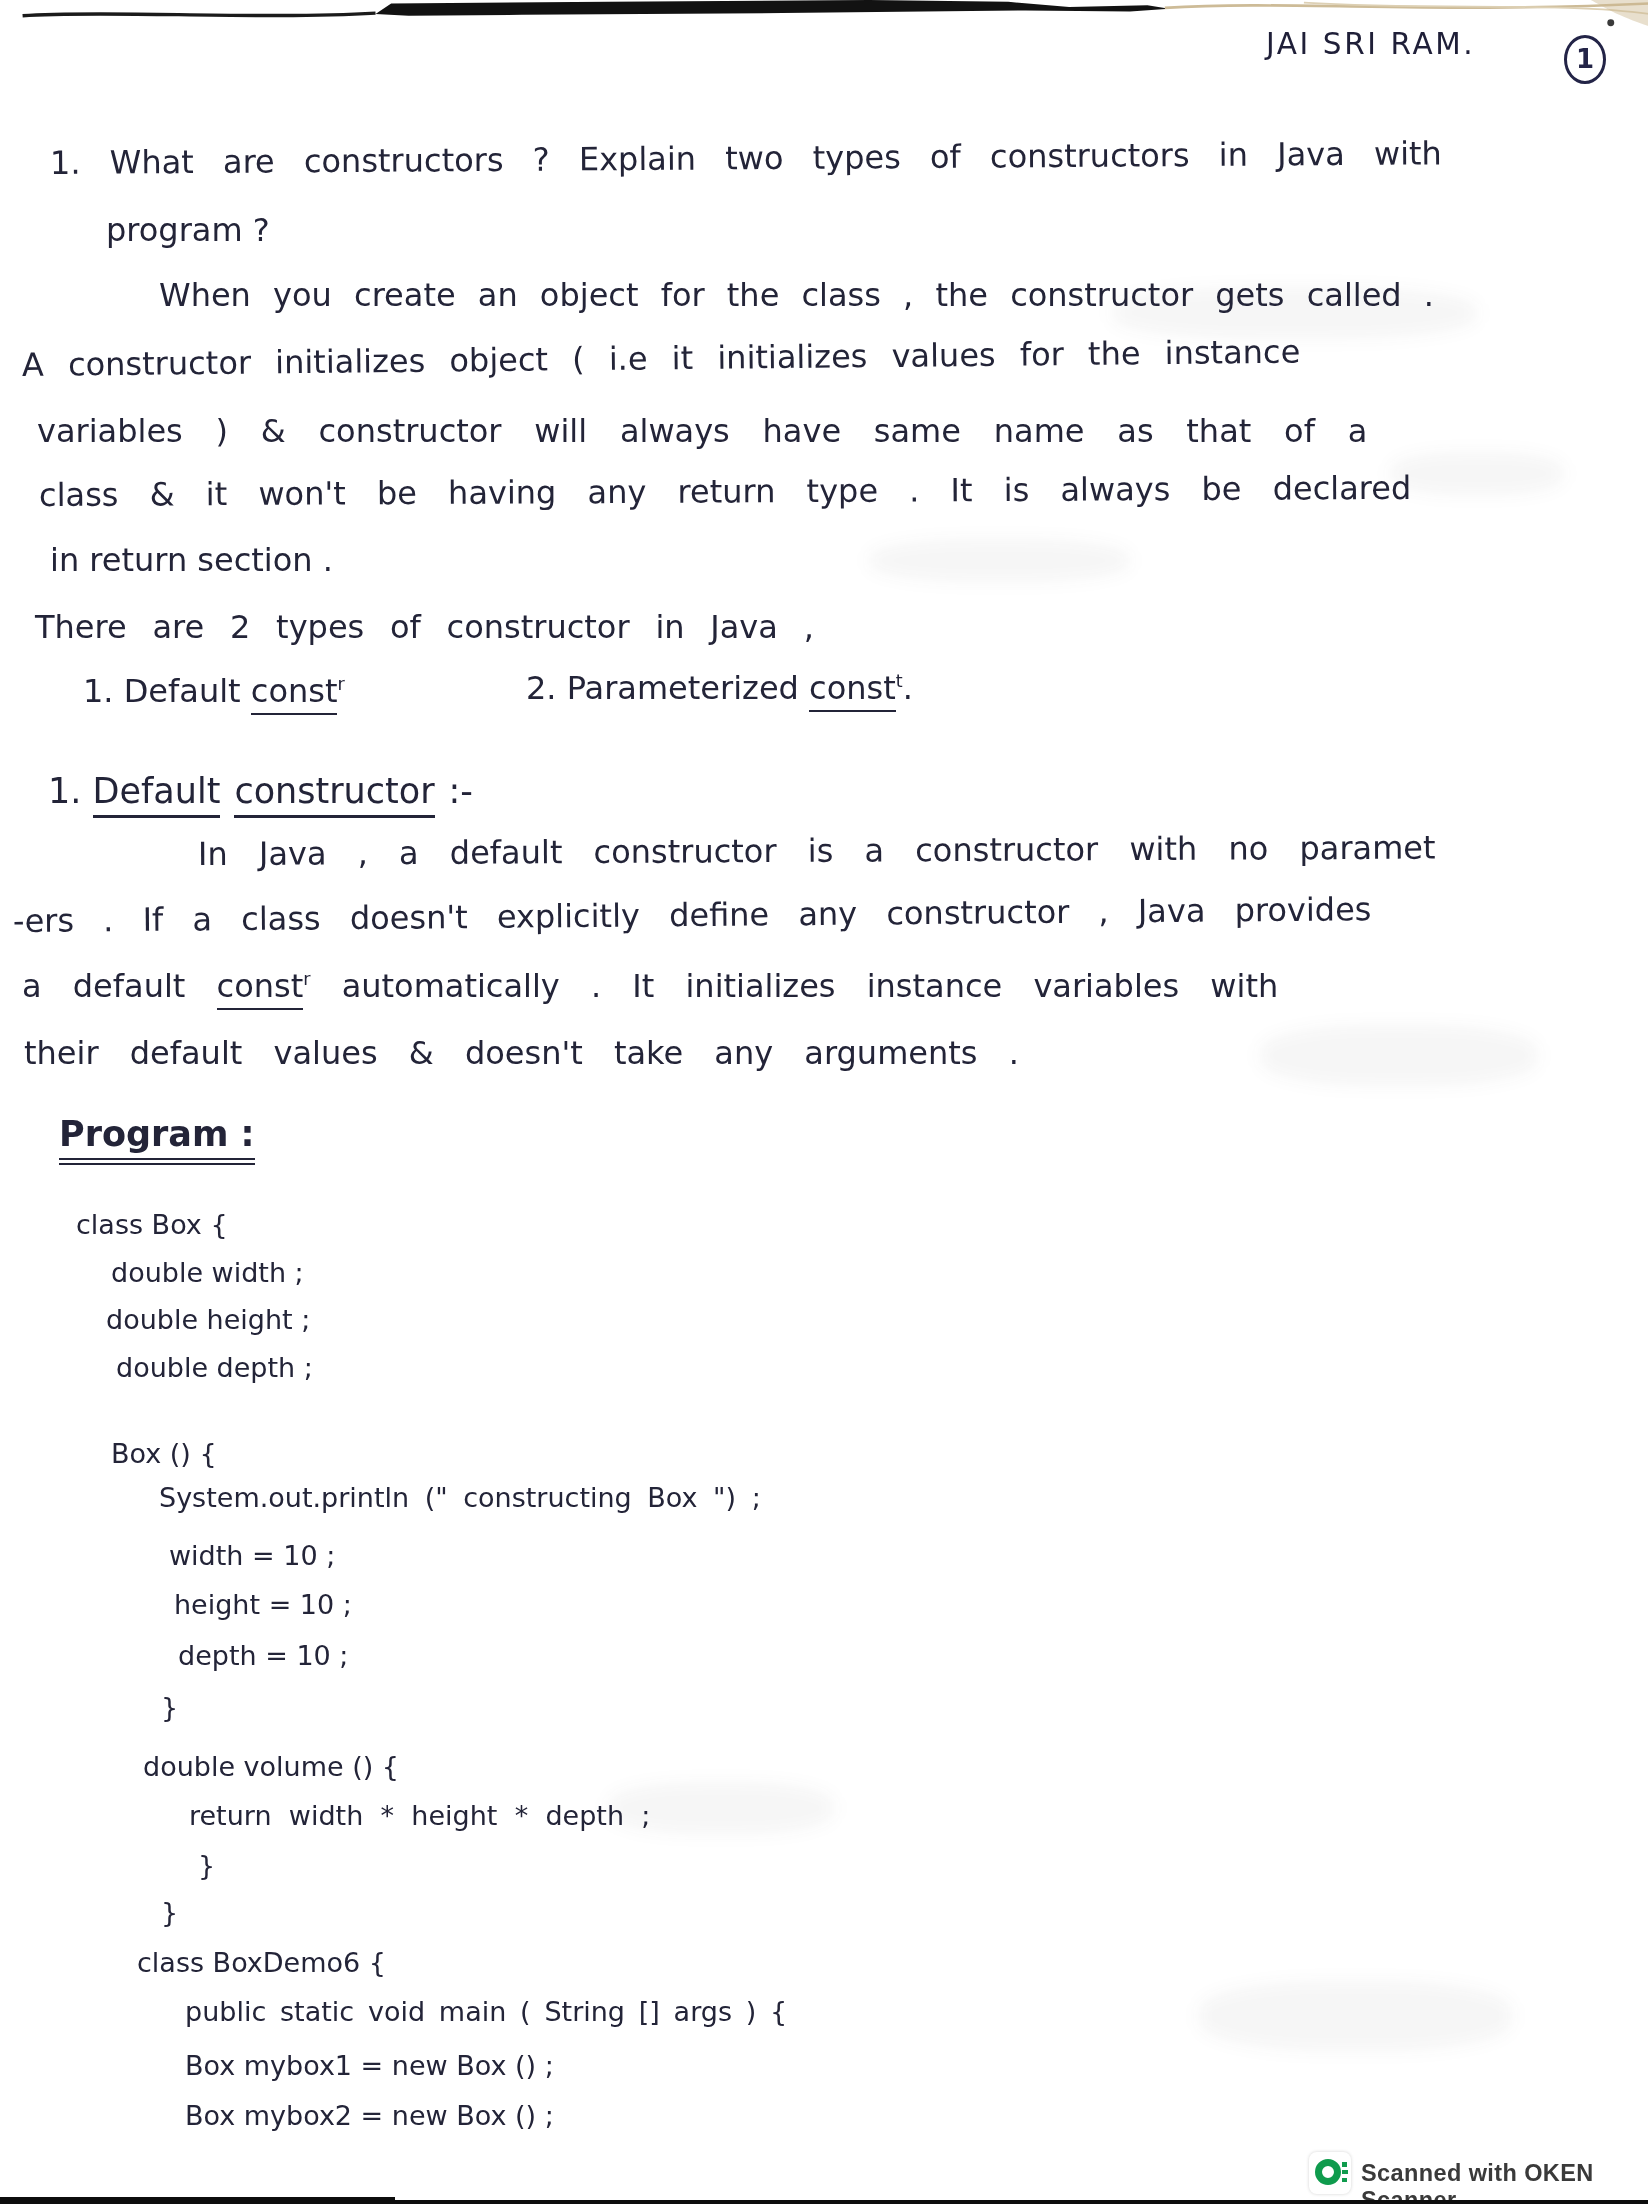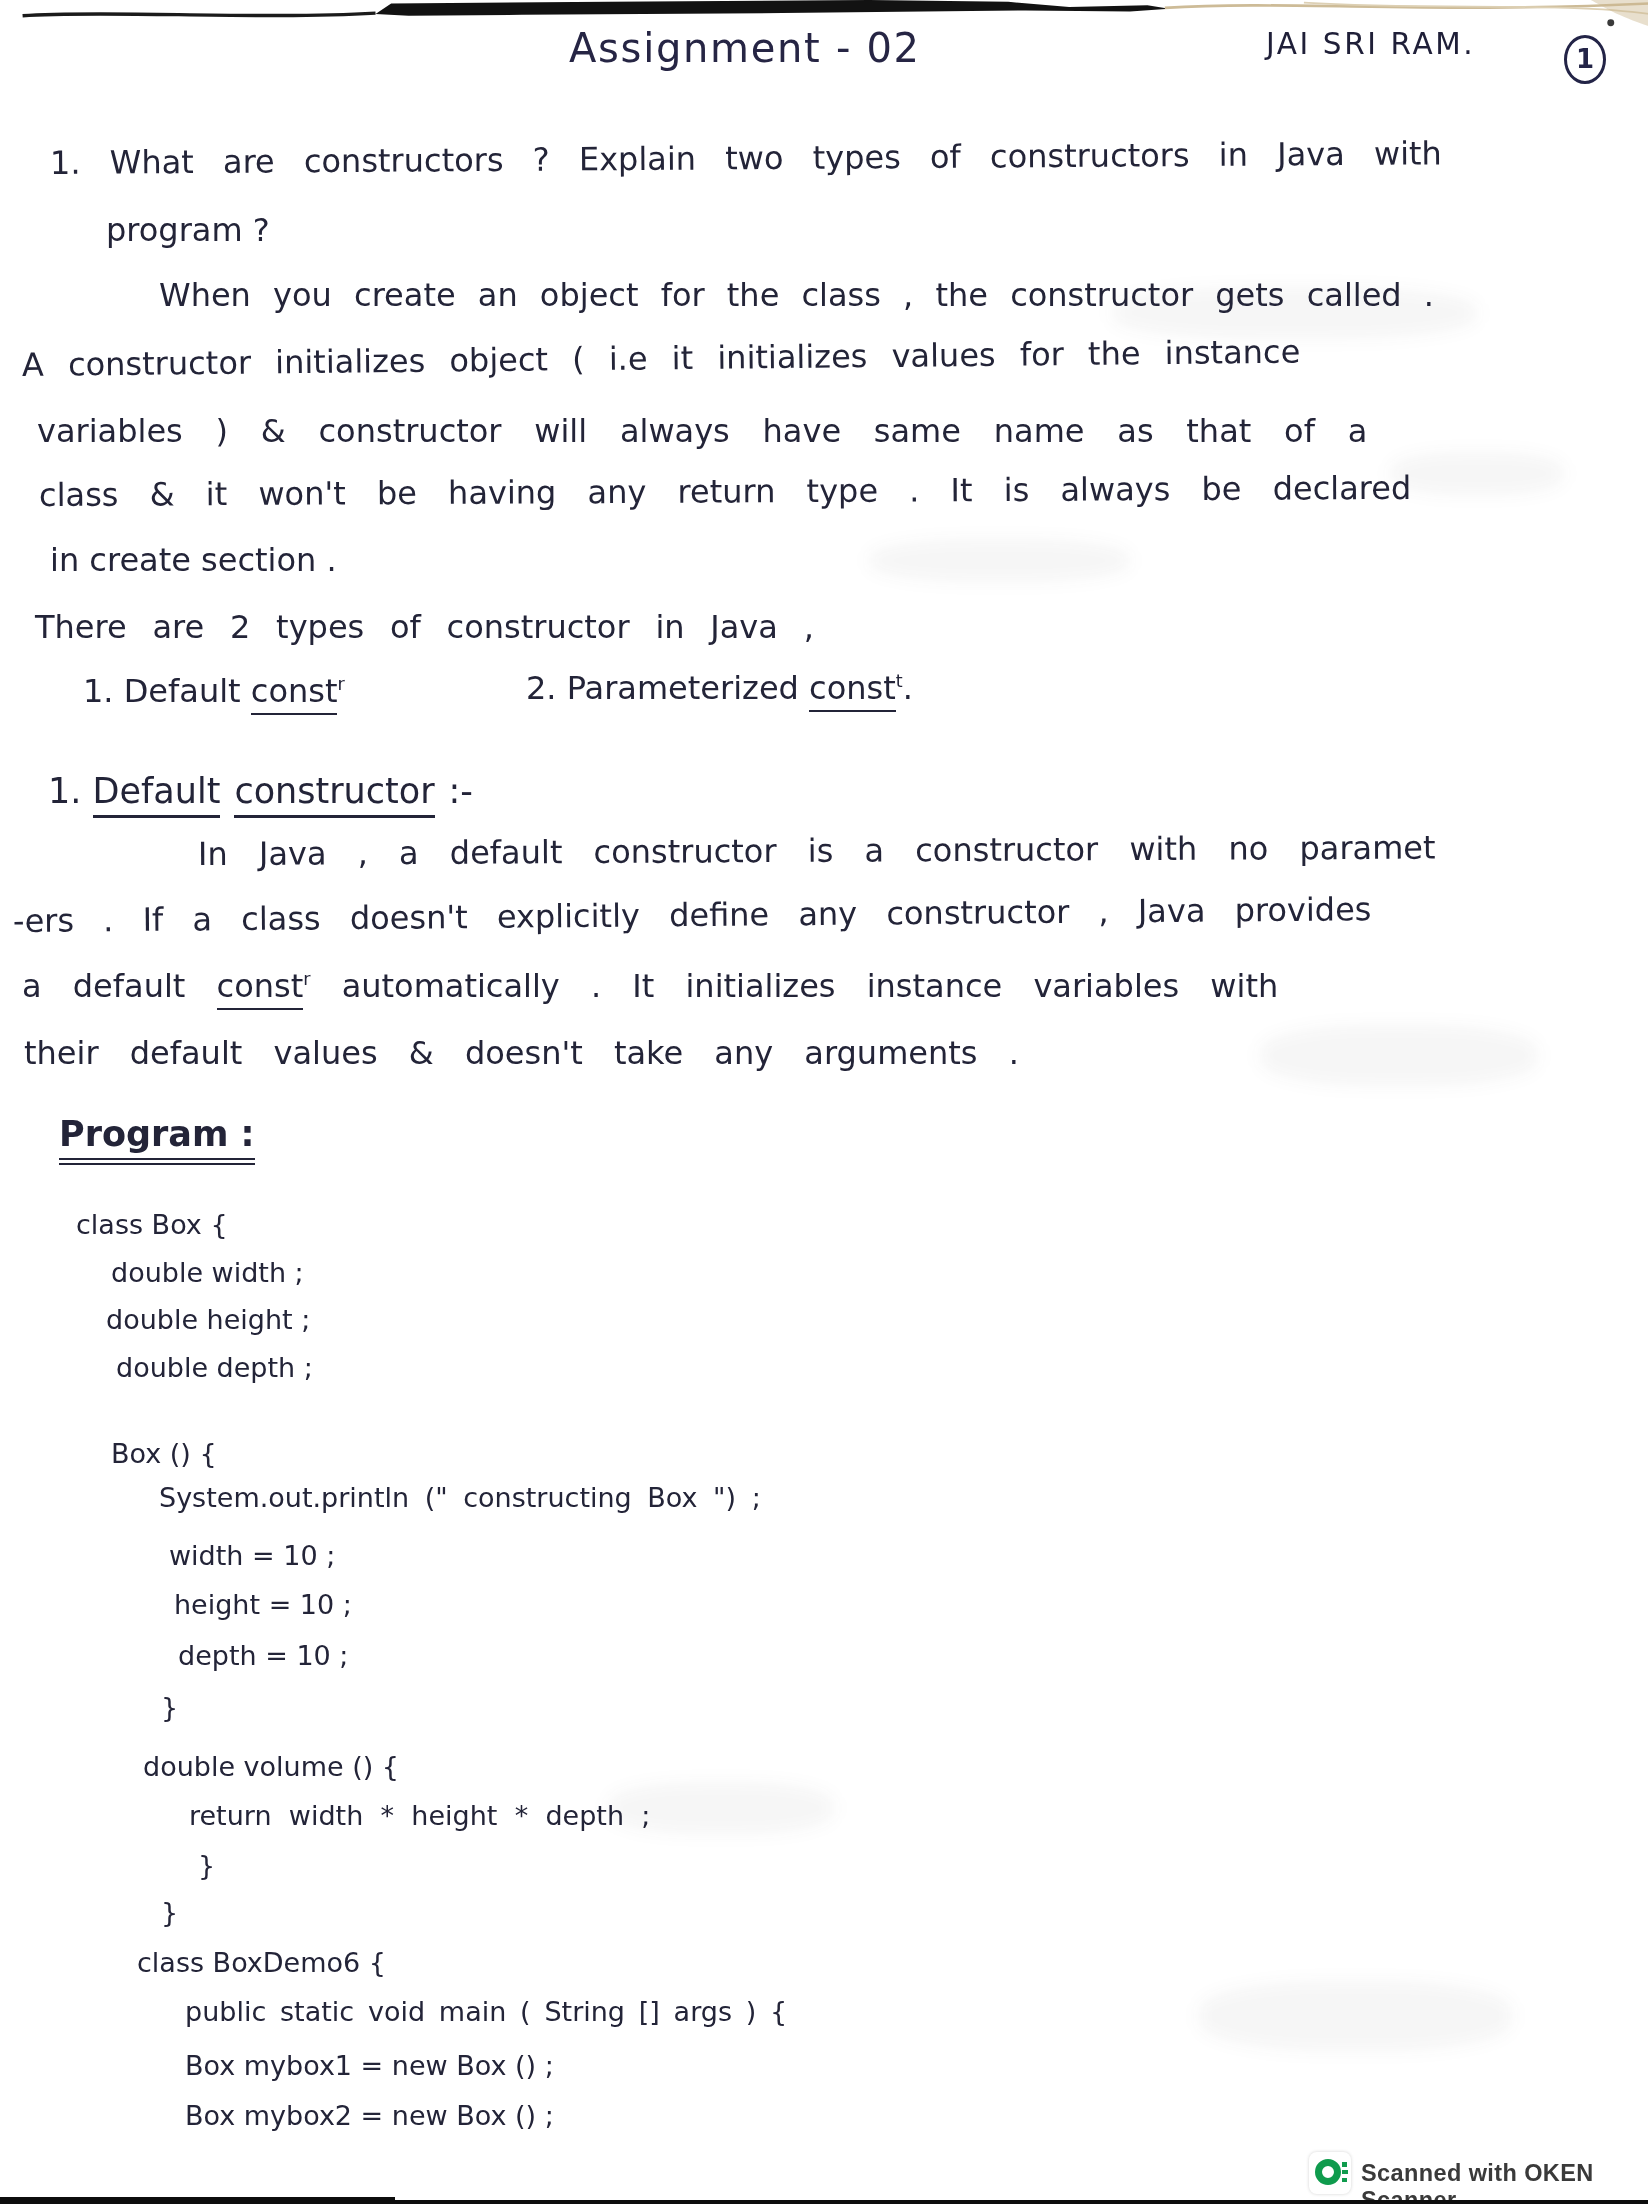--- a/index.html
+++ b/index.html
@@ -62,32 +62,31 @@
     <circle cx="1853" cy="26" r="4" fill="#3a3a3a"></circle>
   </svg>
 
   <div class="blob" style="left:1112px; top:287px; width:365px; height:52px;"></div>
   <div class="blob" style="left:1390px; top:452px; width:174px; height:43px;"></div>
   <div class="blob" style="left:869px; top:539px; width:261px; height:43px;"></div>
   <div class="blob" style="left:1260px; top:1025px; width:278px; height:61px;"></div>
   <div class="blob" style="left:608px; top:1782px; width:226px; height:52px;"></div>
   <div class="blob" style="left:1199px; top:1981px; width:313px; height:70px;"></div>
 
-  <div class="hw title" style="left:569px; top:26px;">Assignment - 02</div>
   <div class="hw blessing" style="left:1266px; top:28px;">JAI SRI RAM.</div>
   <div class="badge" style="left:1564px; top:35px;">1</div>
 
   <div class="hw" style="left:50px; top:146px; word-spacing:19px; transform:rotate(-0.4deg);">1. What are constructors ? Explain two types of constructors in Java with</div>
   <div class="hw" style="left:106px; top:213px;">program ?</div>
 
   <div class="hw" style="left:159px; top:278px; word-spacing:12px;">When you create an object for the class , the constructor gets called .</div>
   <div class="hw" style="left:22px; top:348px; word-spacing:14px; transform:rotate(-0.6deg);">A constructor initializes object ( i.e it initializes values for the instance</div>
   <div class="hw" style="left:37px; top:414px; word-spacing:22.6px;">variables ) &amp; constructor will always have same name as that of a</div>
   <div class="hw" style="left:39px; top:478px; word-spacing:21px; transform:rotate(-0.3deg);">class &amp; it won't be having any return type . It is always be declared</div>
-  <div class="hw" style="left:50px; top:543px;">in create section .</div>
+  <div class="hw" style="left:50px; top:543px;">in return section .</div>
 
   <div class="hw" style="left:35px; top:610px; word-spacing:15.6px;">There are 2 types of constructor in Java ,</div>
   <div class="hw" style="left:83px; top:674px;"><span>1. Default </span><span class="ubase">const</span><sup>r</sup></div>
   <div class="hw" style="left:526px; top:671px;"><span>2. Parameterized </span><span class="ubase">const</span><sup>t</sup><span>.</span></div>
 
   <div class="hw heading" style="left:48px; top:772px;"><span>1.</span>&nbsp;<span class="uword">Default</span><span class="uword">constructor</span><span>:-</span></div>
 
   <div class="hw" style="left:198px; top:837px; word-spacing:21px; transform:rotate(-0.3deg);">In Java , a default constructor is a constructor with no paramet</div>
   <div class="hw" style="left:13px; top:904px; word-spacing:19px; transform:rotate(-0.5deg);">-ers . If a class doesn't explicitly define any constructor , Java provides</div>
   <div class="hw" style="left:22px; top:969px; word-spacing:21px;"><span>a default </span><span class="ubase">const</span><sup>r</sup><span> automatically . It initializes instance variables with</span></div>

